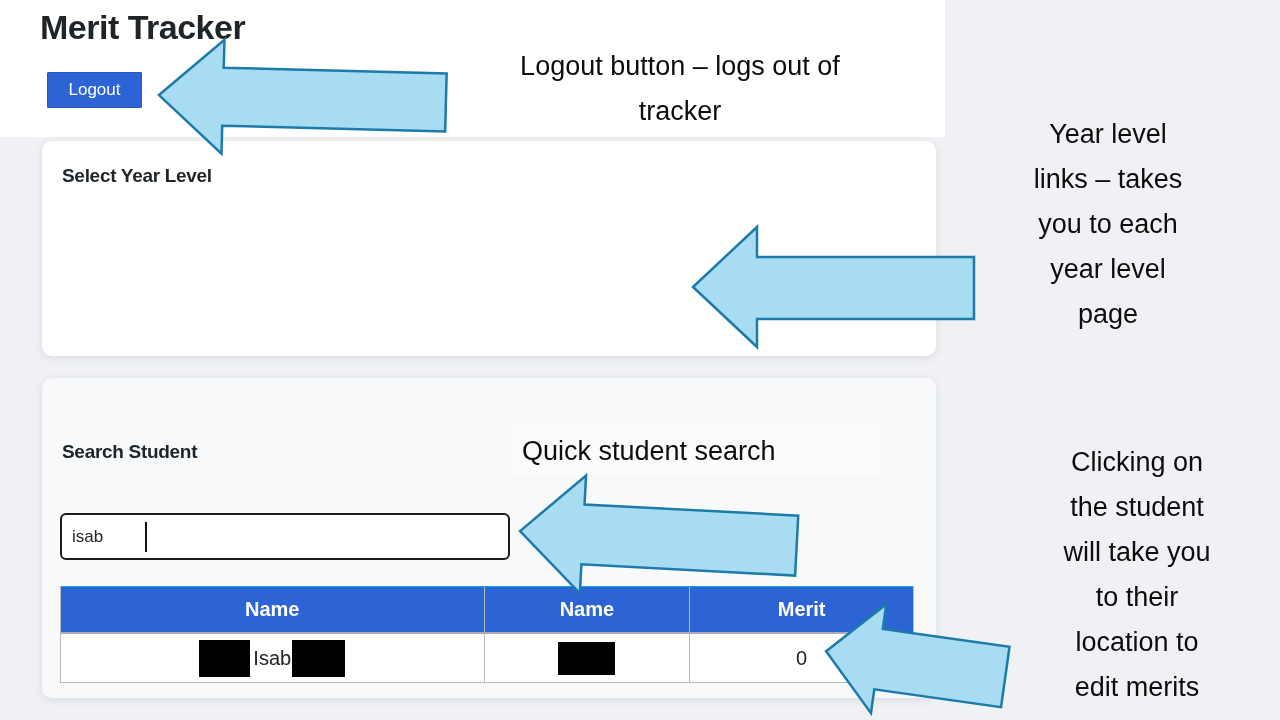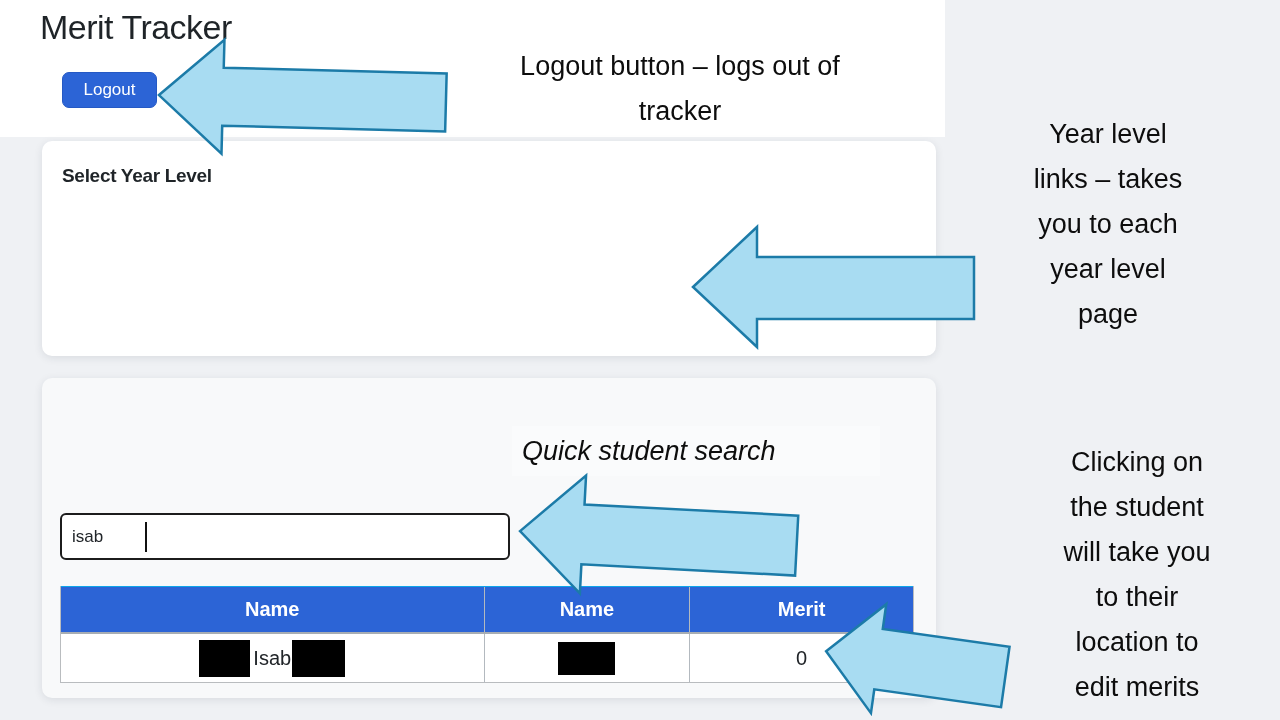--- a/index.html
+++ b/index.html
@@ -2,25 +2,25 @@
 <html><head>
 <meta charset="utf-8">
 <style>
   * { margin: 0; padding: 0; box-sizing: border-box; }
   html, body { width: 1280px; height: 720px; }
   body { font-family: "Liberation Sans", sans-serif; background: #eff1f4; overflow: hidden; }
   #page { position: relative; width: 1280px; height: 720px; background: #eff1f4; }
 
   
   .top-band { position: absolute; left: 0; top: 0; width: 945px; height: 137px; background: #ffffff; }
-  .app-title { position: absolute; left: 40px; top: 8px; font-size: 34px; font-weight: 400; color: #1f2428; letter-spacing: -0.5px; }
+  .app-title { position: absolute; left: 40px; top: 8px; font-size: 34px; font-weight: 700; color: #1f2428; letter-spacing: -0.5px; }
   .logout-btn {
-    position: absolute; left: 62px; top: 72px; width: 95px; height: 36px;
+    position: absolute; left: 47px; top: 72px; width: 95px; height: 36px;
     background: #2c64d6; color: #ffffff; font-size: 17px; font-family: inherit;
-    border: 1px solid #2559c4; border-radius: 7px; cursor: pointer;
+    border: 1px solid #2559c4; border-radius: 1px; cursor: pointer;
     display: flex; align-items: center; justify-content: center;
   }
   .card { position: absolute; border-radius: 10px; box-shadow: 0 2px 8px rgba(25,35,60,0.10); }
   .card-1 { left: 42px; top: 141px; width: 894px; height: 215px; background: #ffffff; }
   .card-2 { left: 42px; top: 378px; width: 894px; height: 320px; background: #f8f9fa; }
   .card-title { position: absolute; font-size: 19px; font-weight: 700; color: #1f2428; letter-spacing: -0.3px; }
   .year-grid { position: absolute; left: 24px; top: 96px; display: grid; grid-template-columns: 199px 199px 199px; grid-auto-rows: 38px; column-gap: 9px; row-gap: 23px; }
   .year-btn {
     background: #2c64d6; color: #ffffff; border: 1px solid #2559c4; border-radius: 7px;
     font-size: 17px; font-weight: 500; font-family: inherit; cursor: pointer;
@@ -46,39 +46,40 @@
   .redact { background: #000000; display: inline-block; }
   .r-name-1 { width: 51px; height: 37px; margin-right: 3px; }
   .r-name-2 { width: 53px; height: 37px; margin-left: 1px; }
   .r-year { width: 57px; height: 33px; }
 
   
   .anno-text { position: absolute; color: #0d0d0d; font-size: 27px; line-height: 45px; white-space: pre-line; text-align: center; }
   .anno-label {
     position: absolute; left: 512px; top: 426px; width: 368px; height: 50px;
     background: #fafbfc; color: #0d0d0d; font-size: 27px;
-    display: flex; align-items: center; padding-left: 10px; font-style: italic;
+    display: flex; align-items: center; padding-left: 10px;
   }
   .arrow-svg { position: absolute; overflow: visible; }
   .arrow-svg polygon { fill: #a8dcf2; stroke: #1c7ba8; stroke-width: 2.5; stroke-linejoin: miter; }
 </style>
 </head>
 <body>
 
 <div id="page">
 
   <div class="top-band"></div>
   <h1 class="app-title">Merit Tracker</h1>
   <button class="logout-btn">Logout</button>
 
   <div class="card card-1">
     <h2 class="card-title" style="left:20px; top:24px;">Select Year Level</h2>
   </div>
 
   <div class="card card-2">
+    <h2 class="card-title" style="left:20px; top:63px;">Search Student</h2>
     <input class="search-input" type="text" value="isab" style="">
     <div class="caret"></div>
 
     <div class="student-table">
       <div class="t-head">
         <div class="cell c-name">Name</div>
         <div class="cell c-year">Name</div>
         <div class="cell c-merit">Merit</div>
       </div>
       <div class="t-row">

